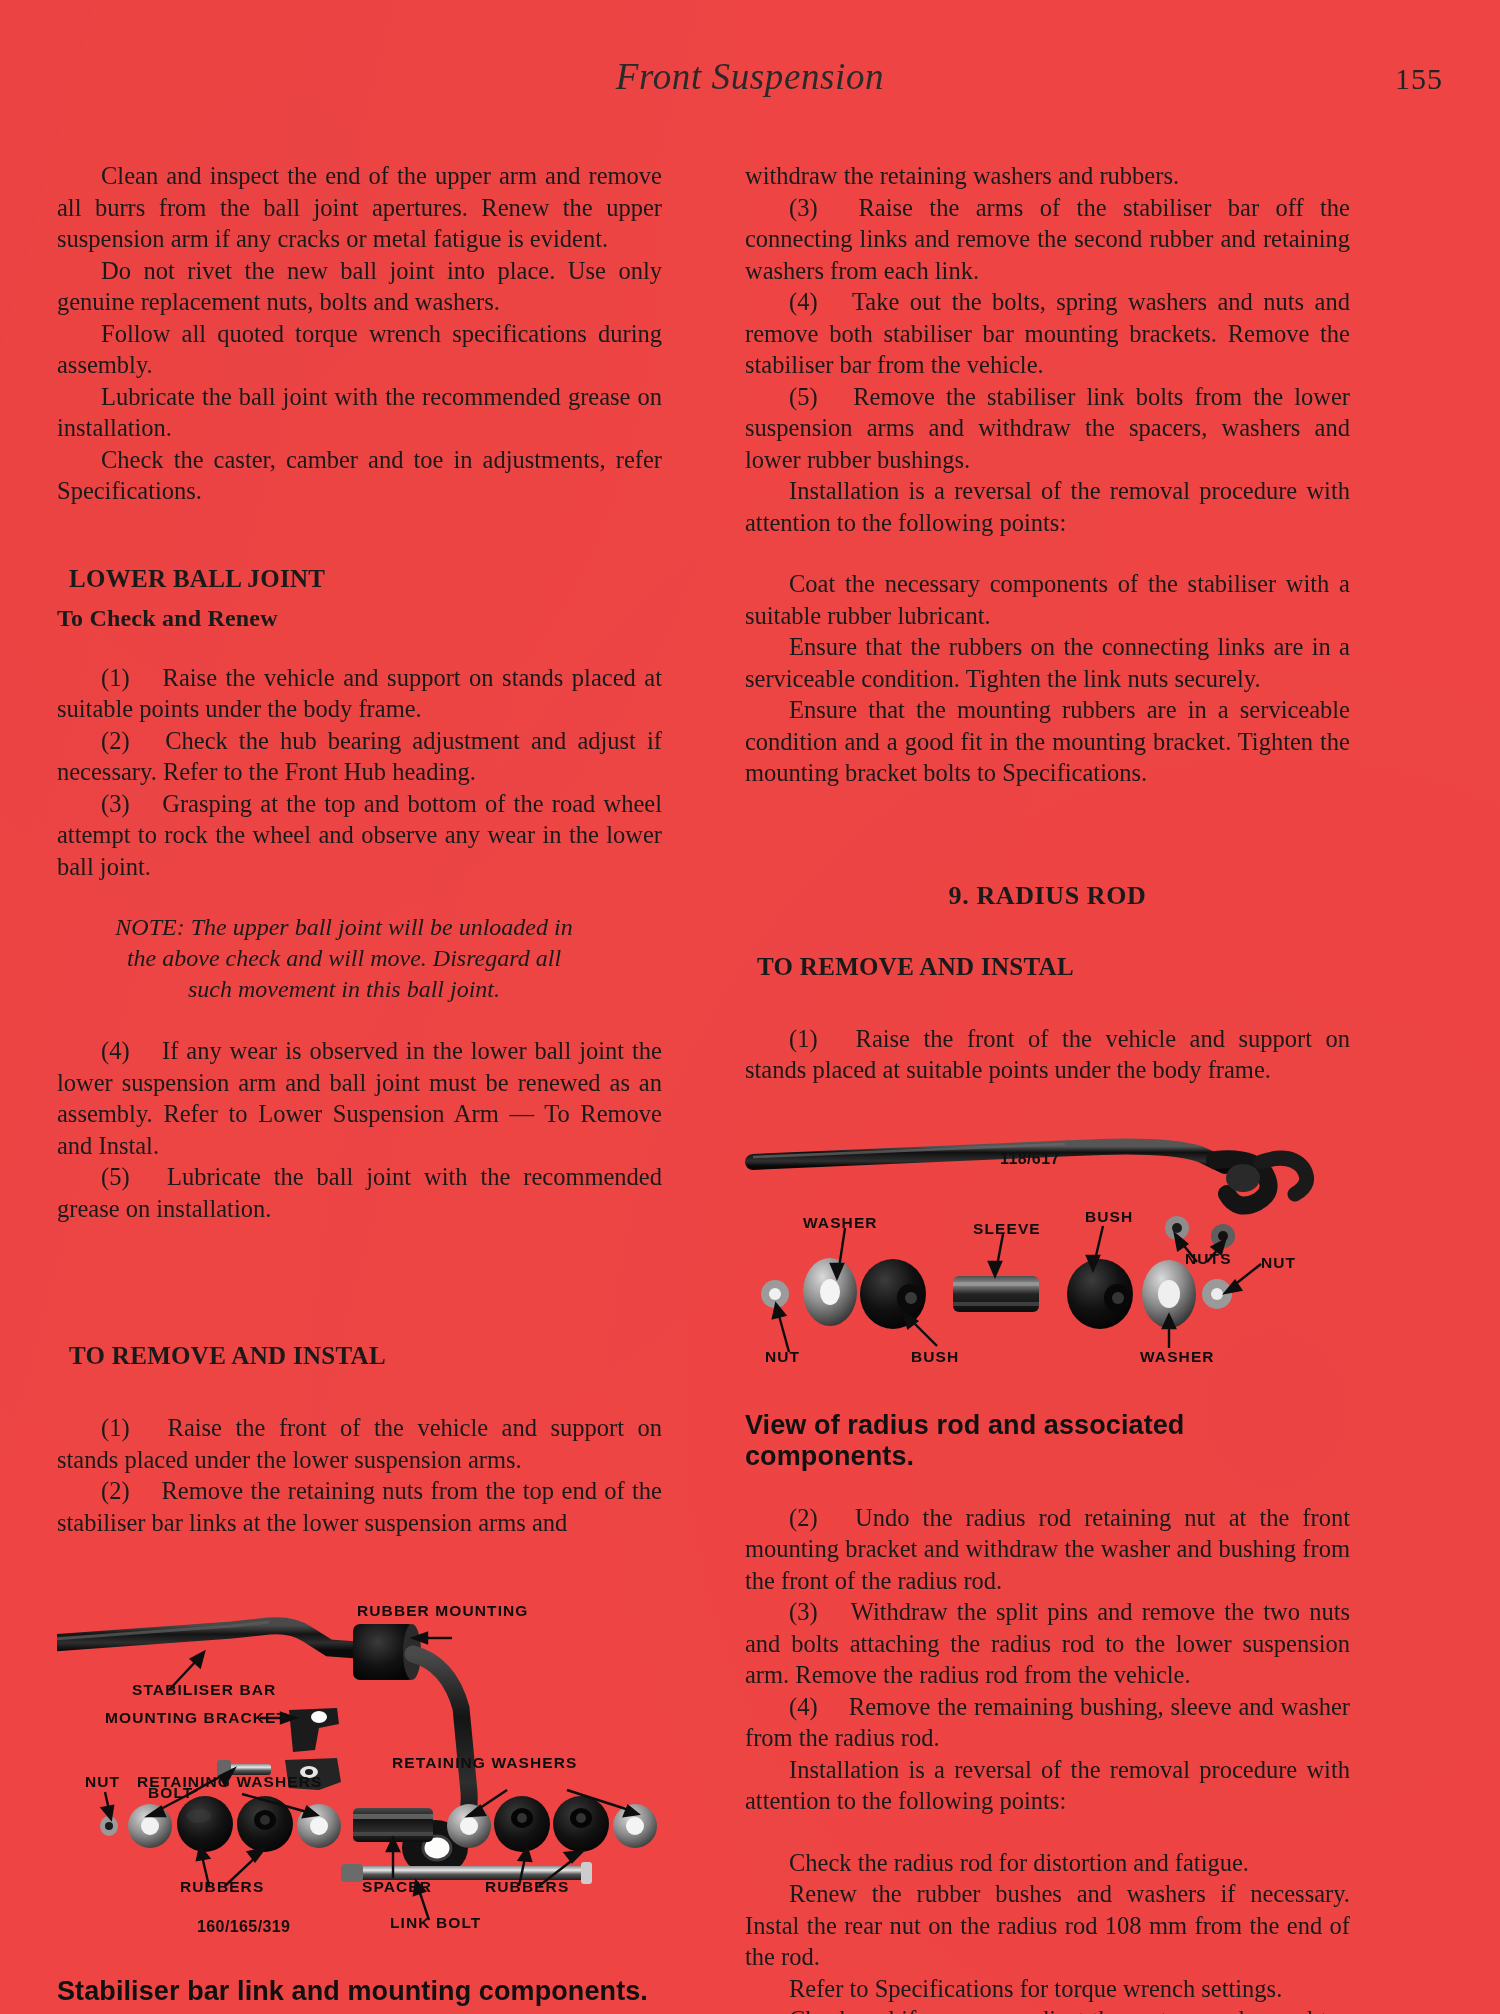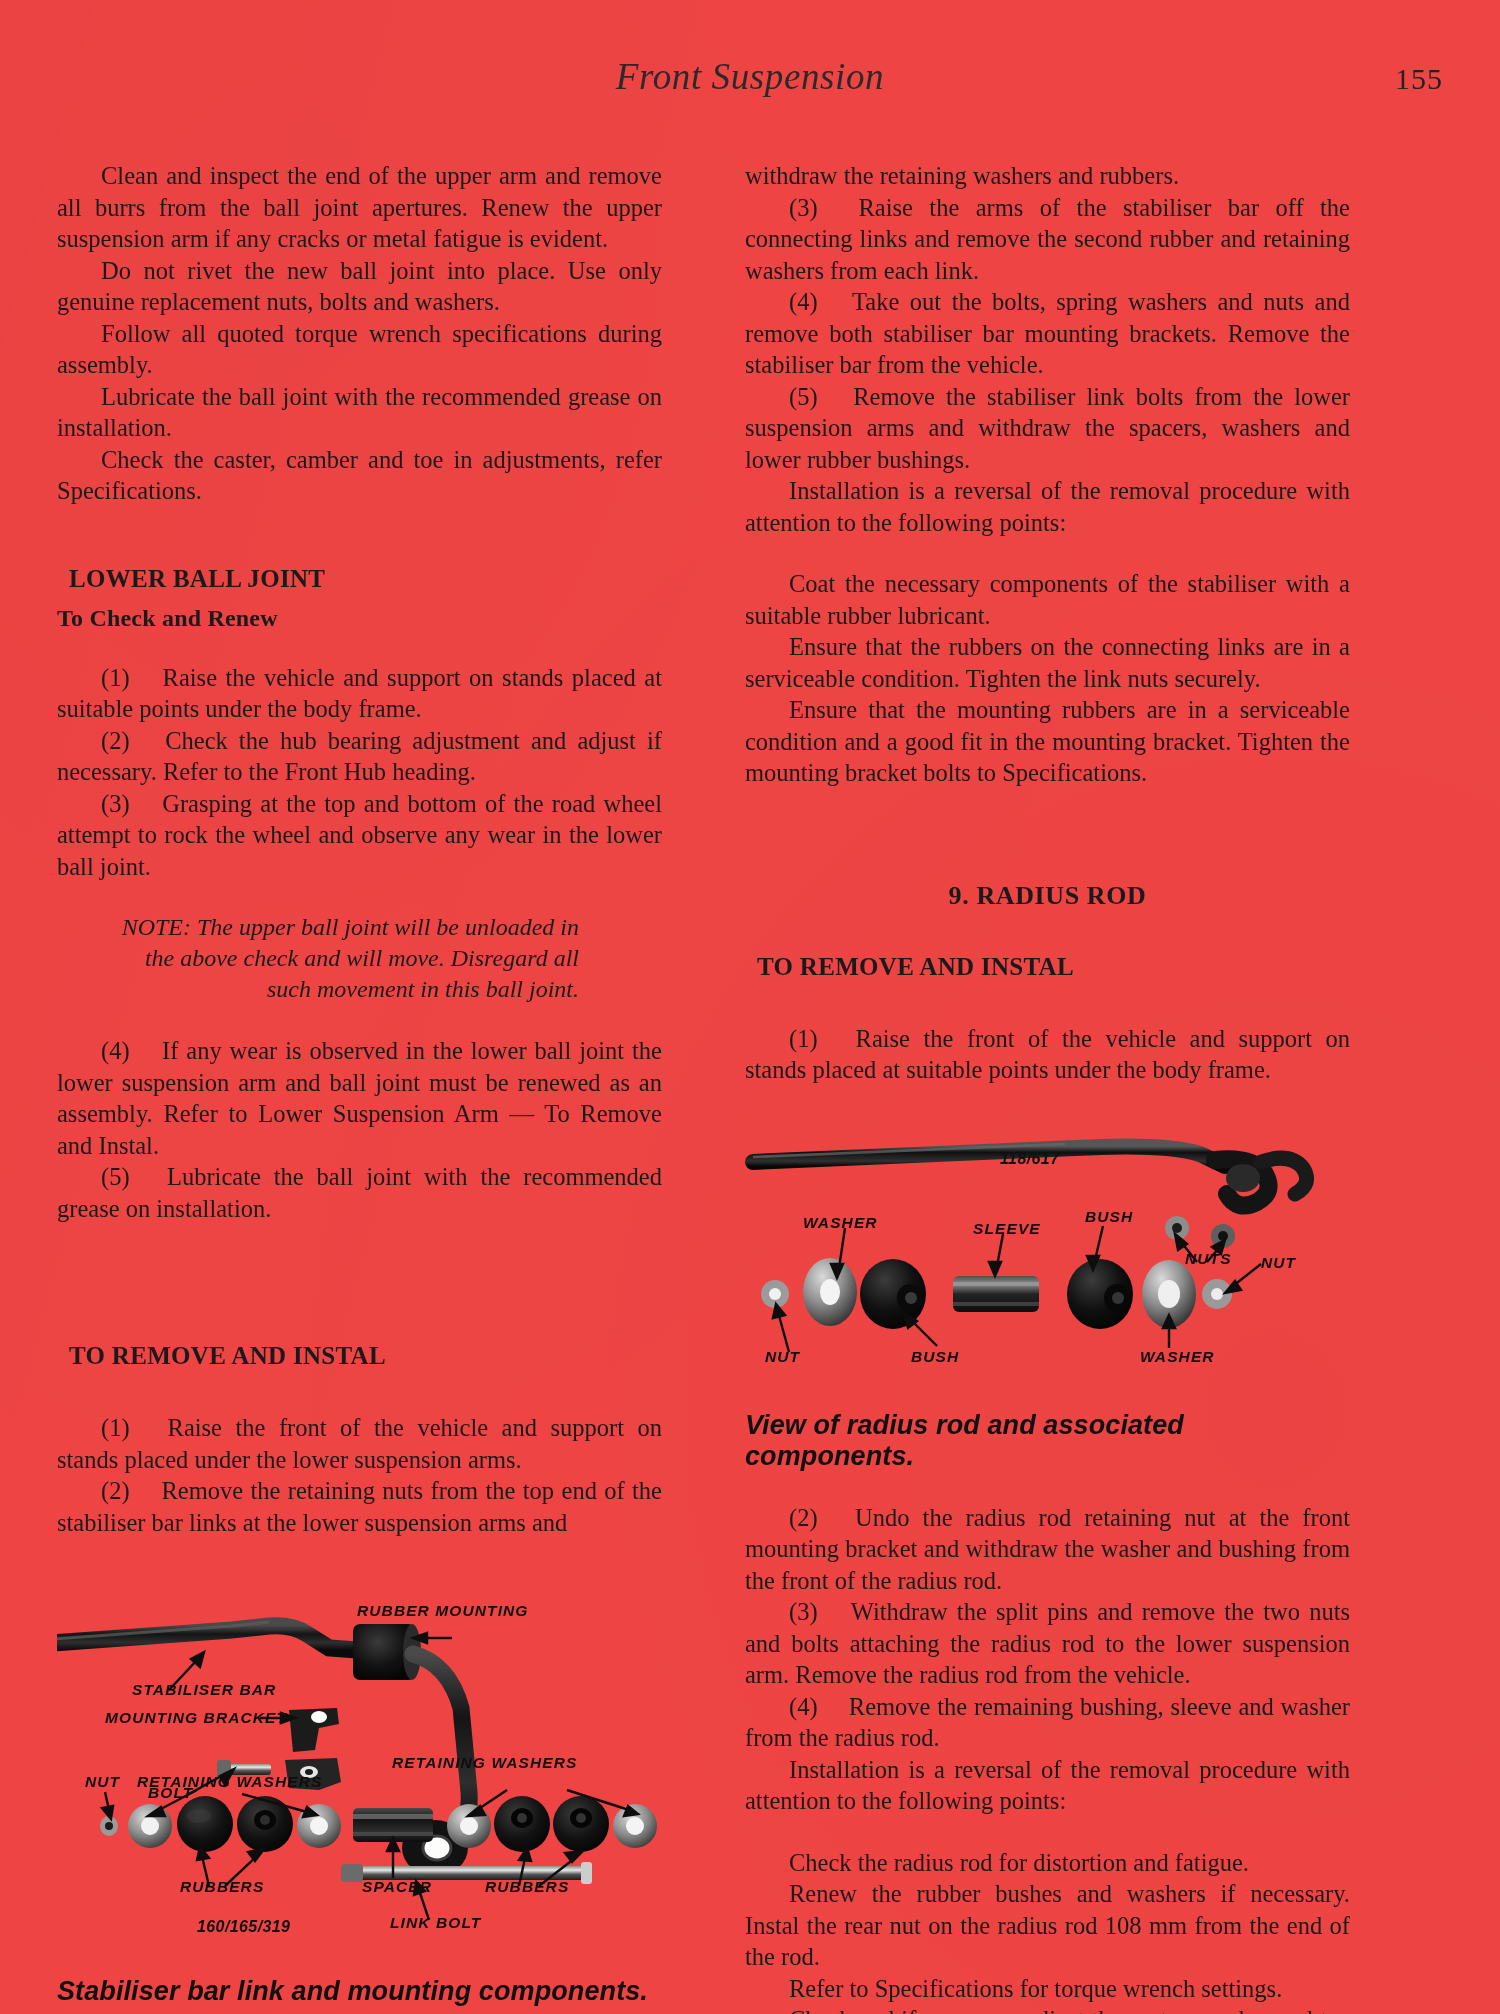--- a/index.html
+++ b/index.html
@@ -103,26 +103,26 @@
     font-weight: bold;
     font-size: 24px;
     letter-spacing: 0.2px;
   }
 
   .note {
     margin: 0 0 0 52px;
     font-style: italic;
     font-size: 24px;
     line-height: 31px;
-    text-align: right;
+    text-align: center;
     width: 470px;
   }
 
   
-  .figure { position: relative; width: 605px; font-style: italic; }
+  .figure { position: relative; width: 605px; }
   .fig-caption {
     font-family: "Liberation Sans", "DejaVu Sans", sans-serif;
     font-weight: bold;
     font-size: 27px;
     text-align: left;
     letter-spacing: 0.1px;
     color: #111;
   }
   .fig-number {
     position: absolute;

